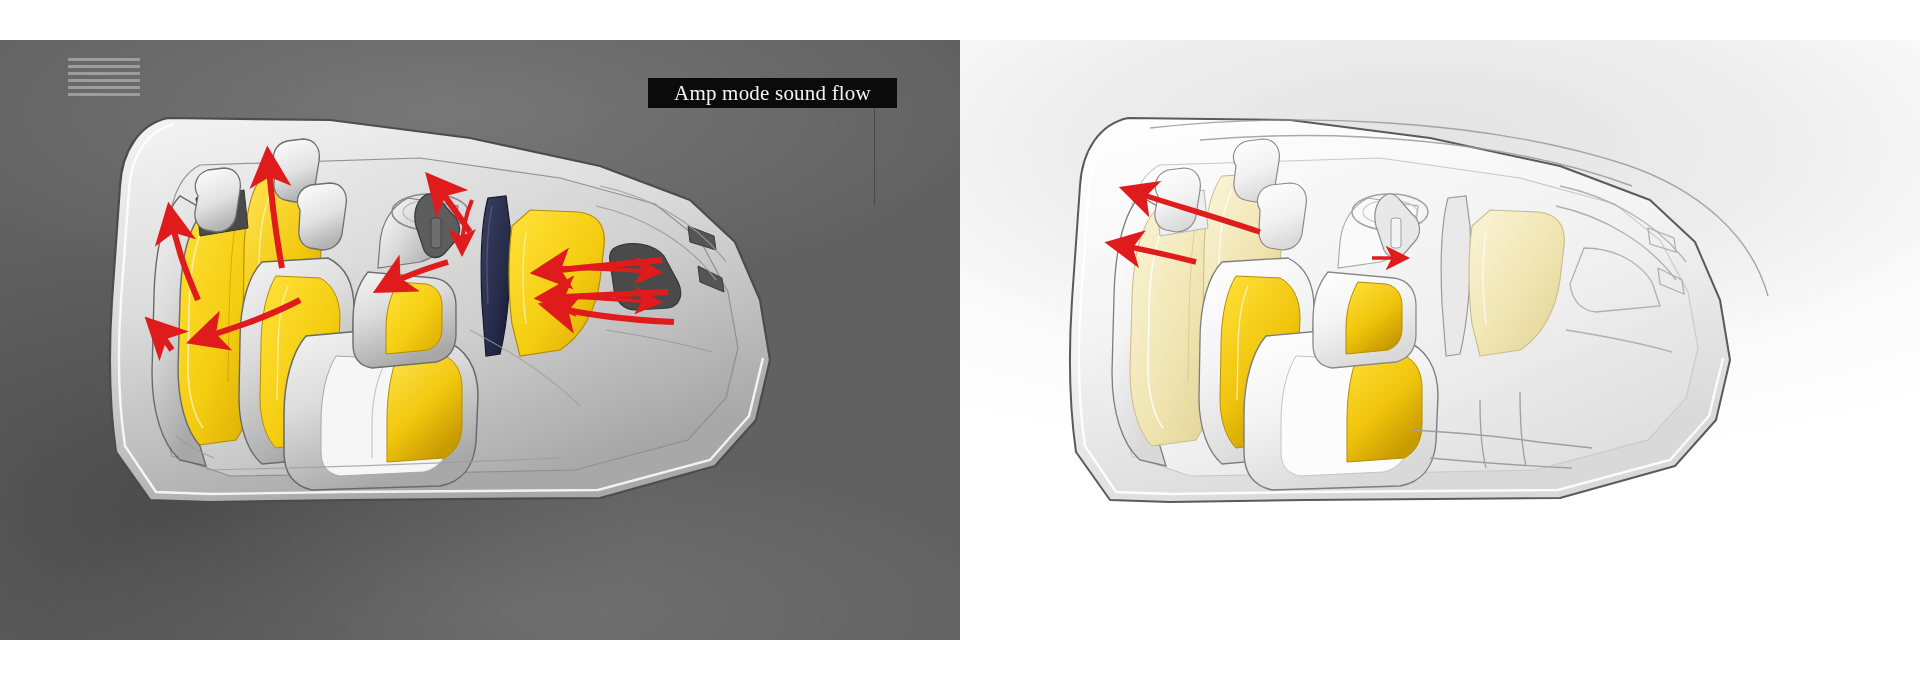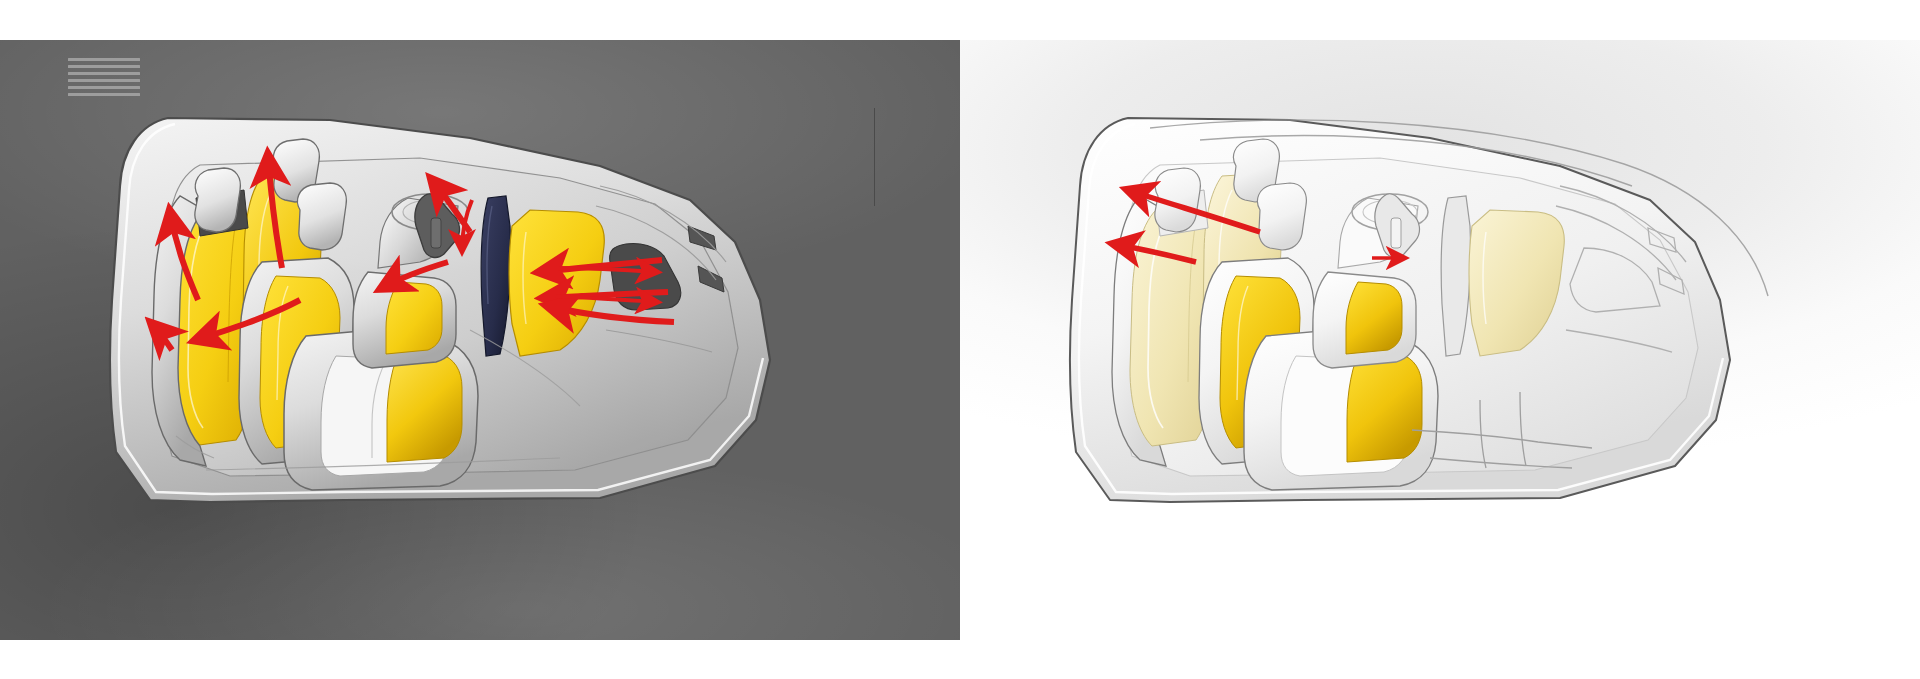--- a/index.html
+++ b/index.html
@@ -230,20 +230,21 @@
         <path d="M668,292 C624,294 578,296 544,298"></path>
         <path d="M674,322 C628,320 582,314 548,306"></path>
       </g>
       <g stroke="#E01B1B" stroke-width="4" fill="none" marker-end="url(#ampArrowHead)">
         <path d="M472,200 C466,214 462,232 462,250"></path>
         <path d="M556,268 C592,268 628,270 656,272"></path>
         <path d="M556,296 C592,298 628,300 656,302"></path>
       </g>
     </svg>
 
+    <div class="label-chip" id="amp-chip">Amp mode sound flow</div>
     <div class="leader" id="amp-leader"></div>
 
     <div class="hatch" id="hatch-tl">
       <span></span>
         <span></span>
         <span></span>
         <span></span>
         <span></span>
         <span></span>
     </div>

